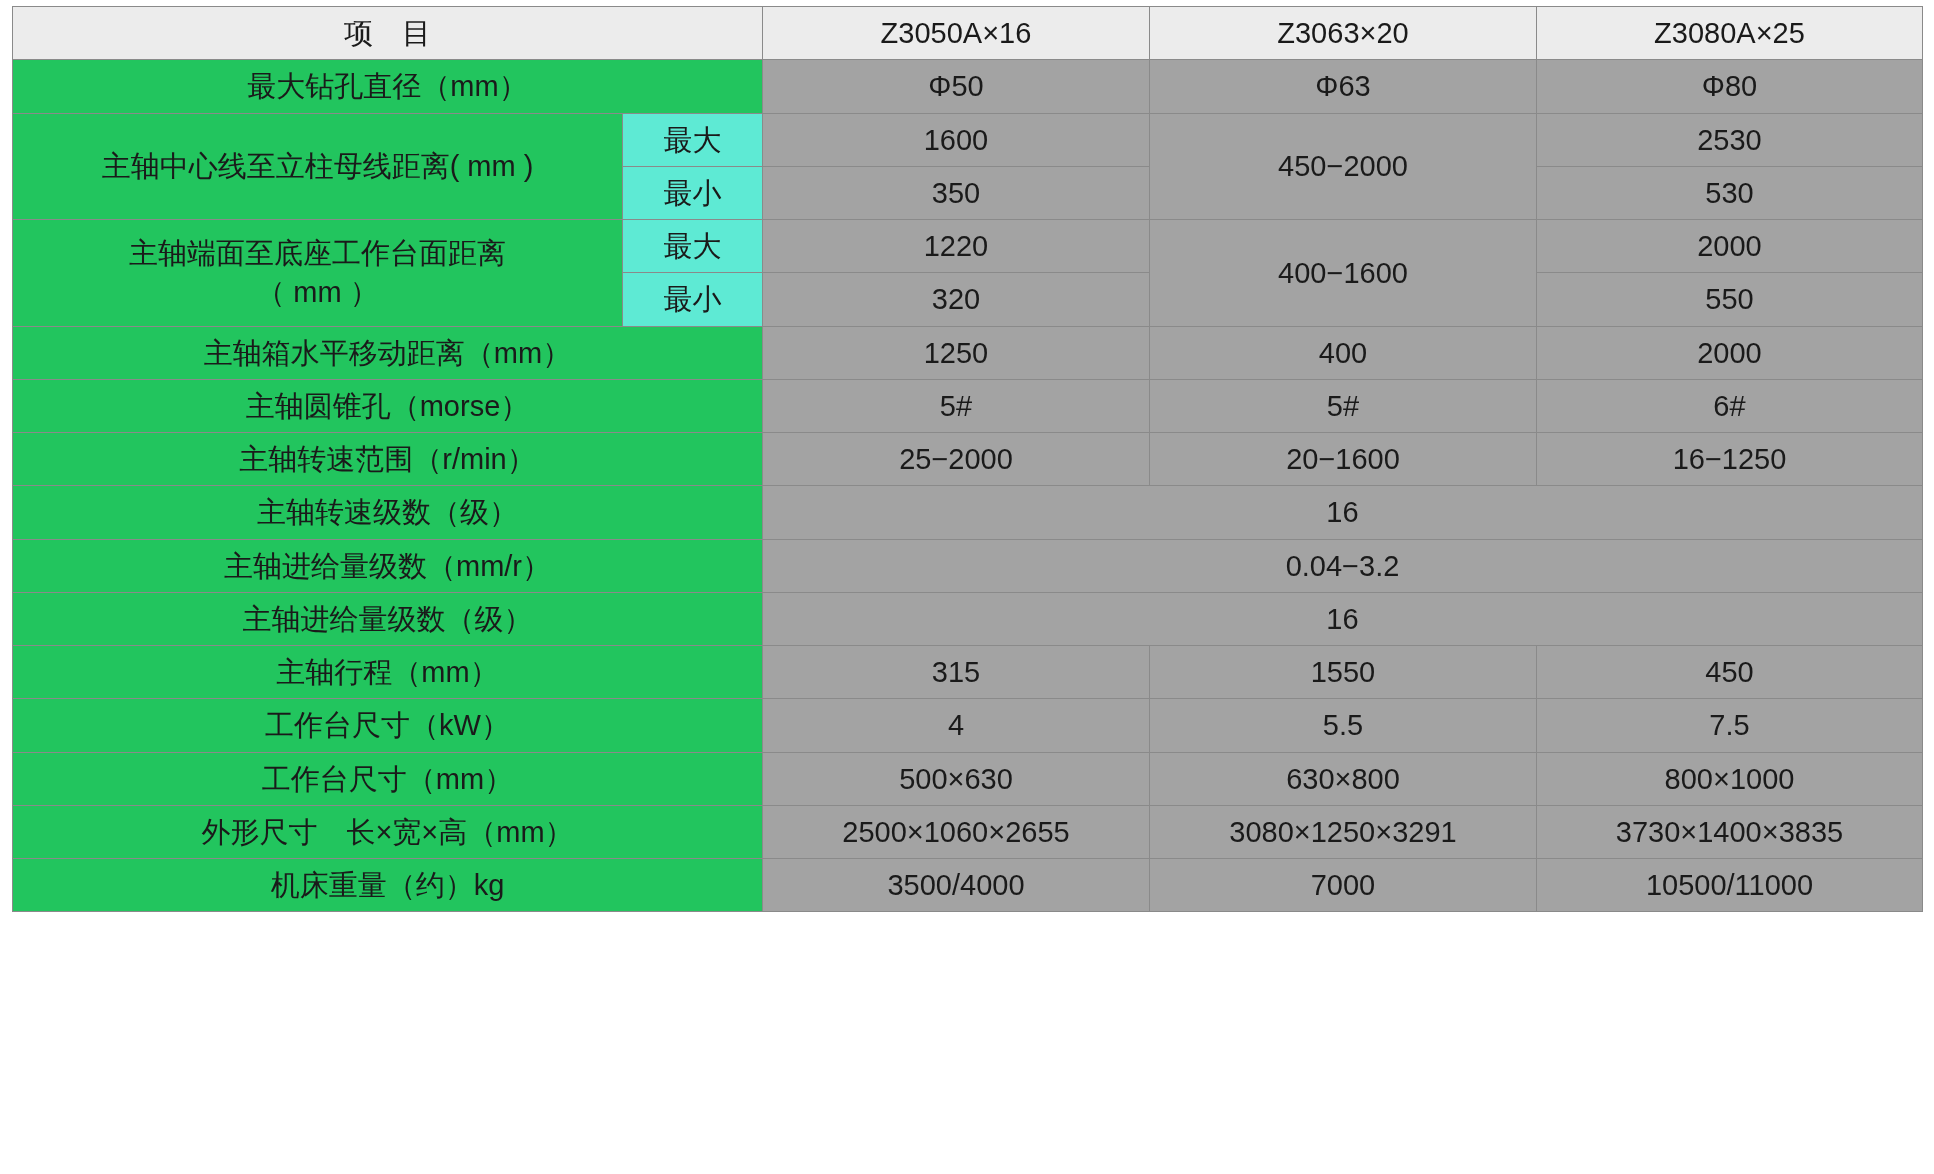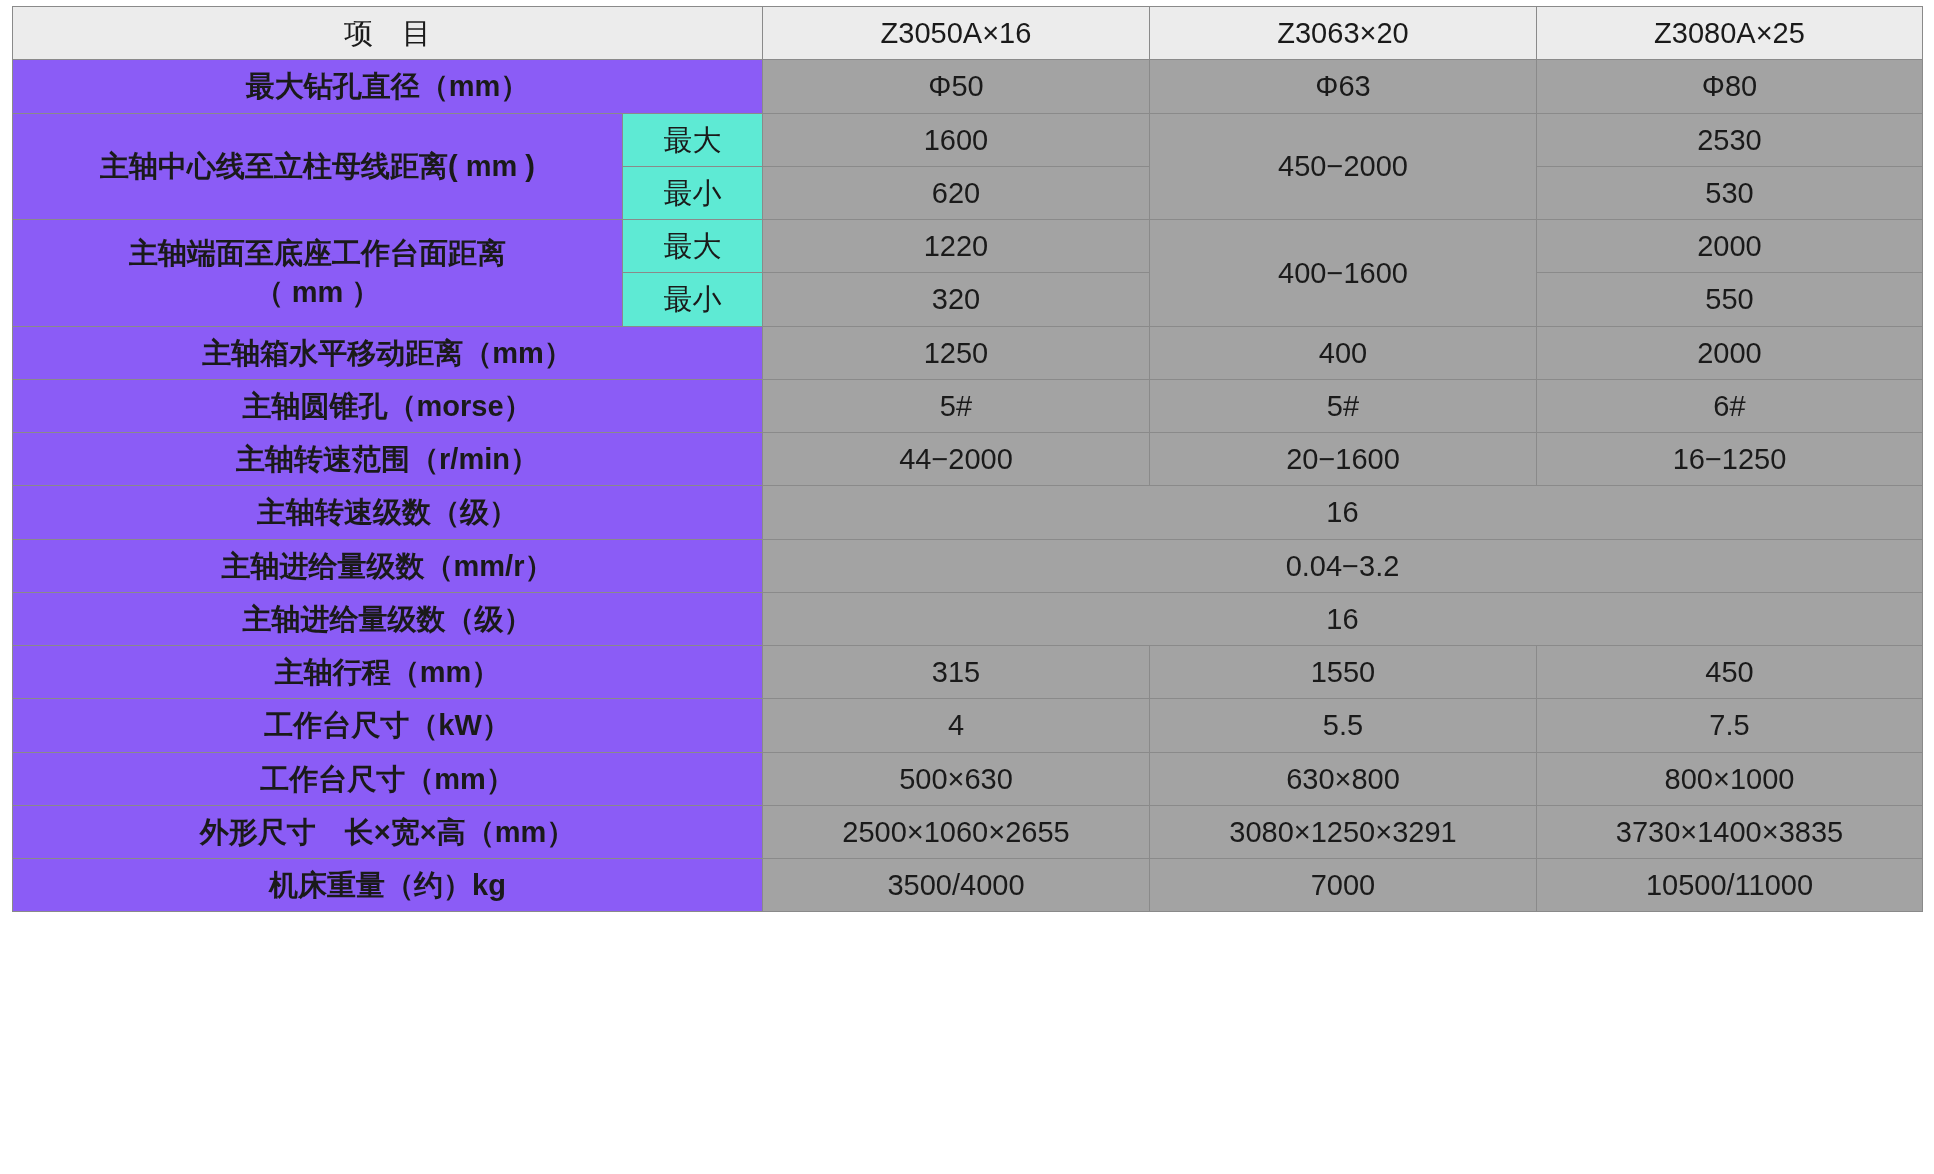--- a/index.html
+++ b/index.html
@@ -30,23 +30,22 @@
     vertical-align: middle;
     font-size: 29px;
     line-height: 1.25;
     padding: 8px 6px;
     height: 52px;
     box-sizing: border-box;
     white-space: nowrap;
   }
   
   td.label {
-    background: #8b5cf6;
+    background: #22c55e;
     font-size: 29px;
-    font-weight: bold;
   }
   td.sublabel {
     background: #5eead4;
     font-size: 29px;
   }
   td.header {
     background: #ececec;
     font-size: 30px;
   }
   td.value {
@@ -93,21 +92,21 @@
 
       <tr>
         <td class="label" rowspan="2">主轴中心线至立柱母线距离( mm )</td>
         <td class="sublabel">最大</td>
         <td class="value">1600</td>
         <td class="value" rowspan="2">450−2000</td>
         <td class="value">2530</td>
       </tr>
       <tr>
         <td class="sublabel">最小</td>
-        <td class="value">620</td>
+        <td class="value">350</td>
         <td class="value">530</td>
       </tr>
 
       <tr>
         <td class="label" rowspan="2">
           <span class="wide-label-wrap">主轴端面至底座工作台面距离</span>
           <span class="wide-label-wrap">（ mm ）</span>
         </td>
         <td class="sublabel">最大</td>
         <td class="value">1220</td>
@@ -129,21 +128,21 @@
 
       <tr>
         <td class="label" colspan="2">主轴圆锥孔（morse）</td>
         <td class="value">5#</td>
         <td class="value">5#</td>
         <td class="value">6#</td>
       </tr>
 
       <tr>
         <td class="label" colspan="2">主轴转速范围（r/min）</td>
-        <td class="value">44−2000</td>
+        <td class="value">25−2000</td>
         <td class="value">20−1600</td>
         <td class="value">16−1250</td>
       </tr>
 
       <tr>
         <td class="label" colspan="2">主轴转速级数（级）</td>
         <td class="value" colspan="3">16</td>
       </tr>
 
       <tr>

